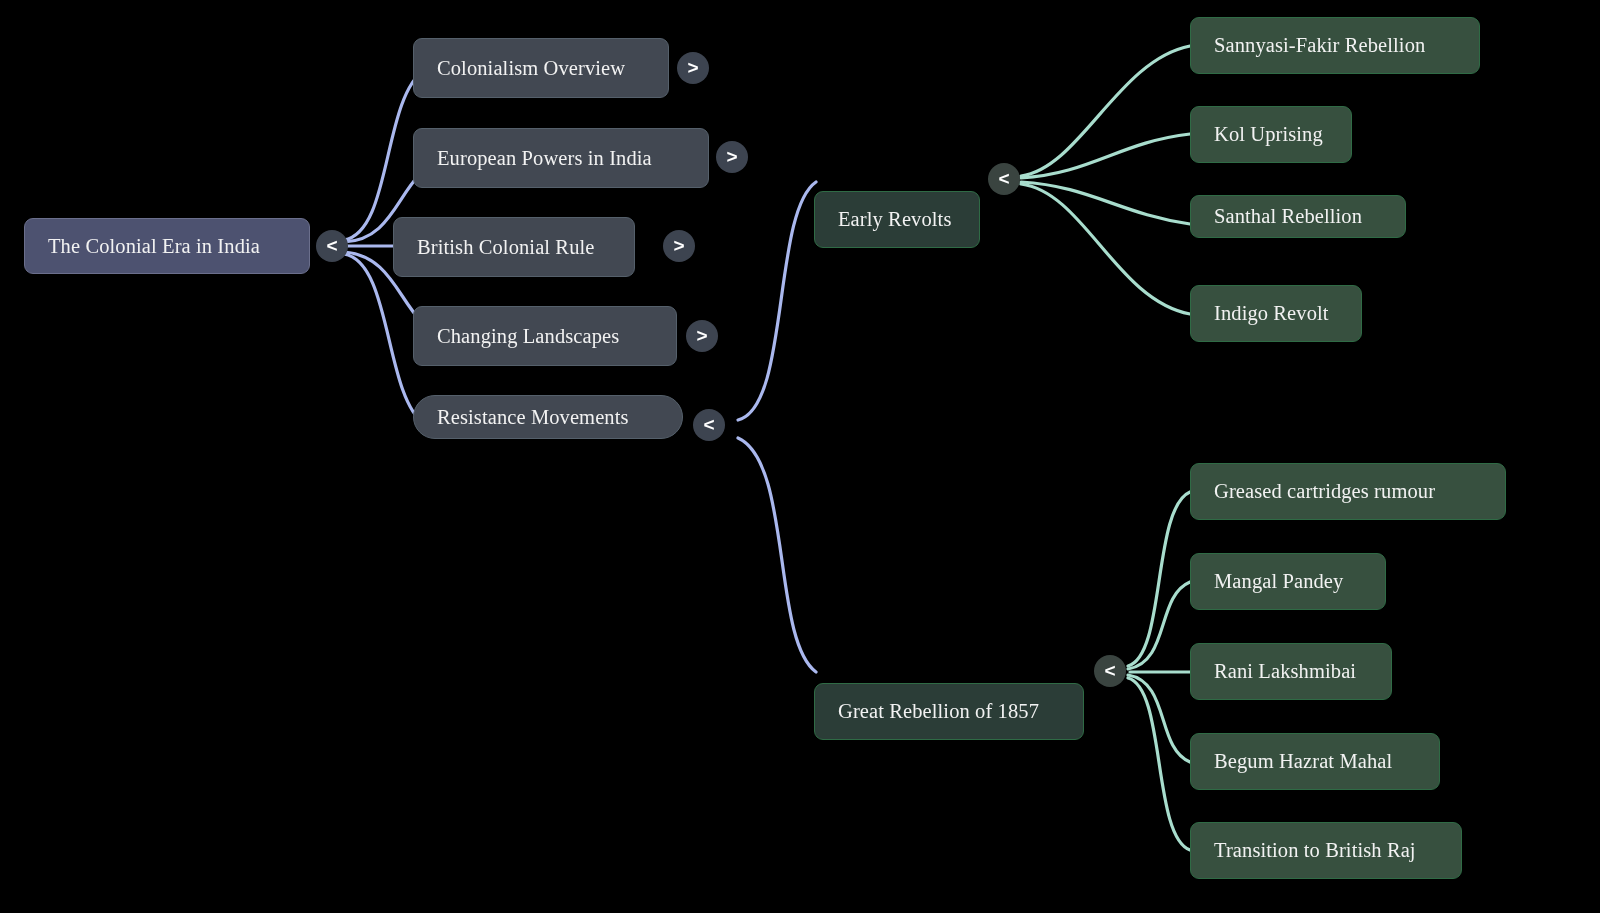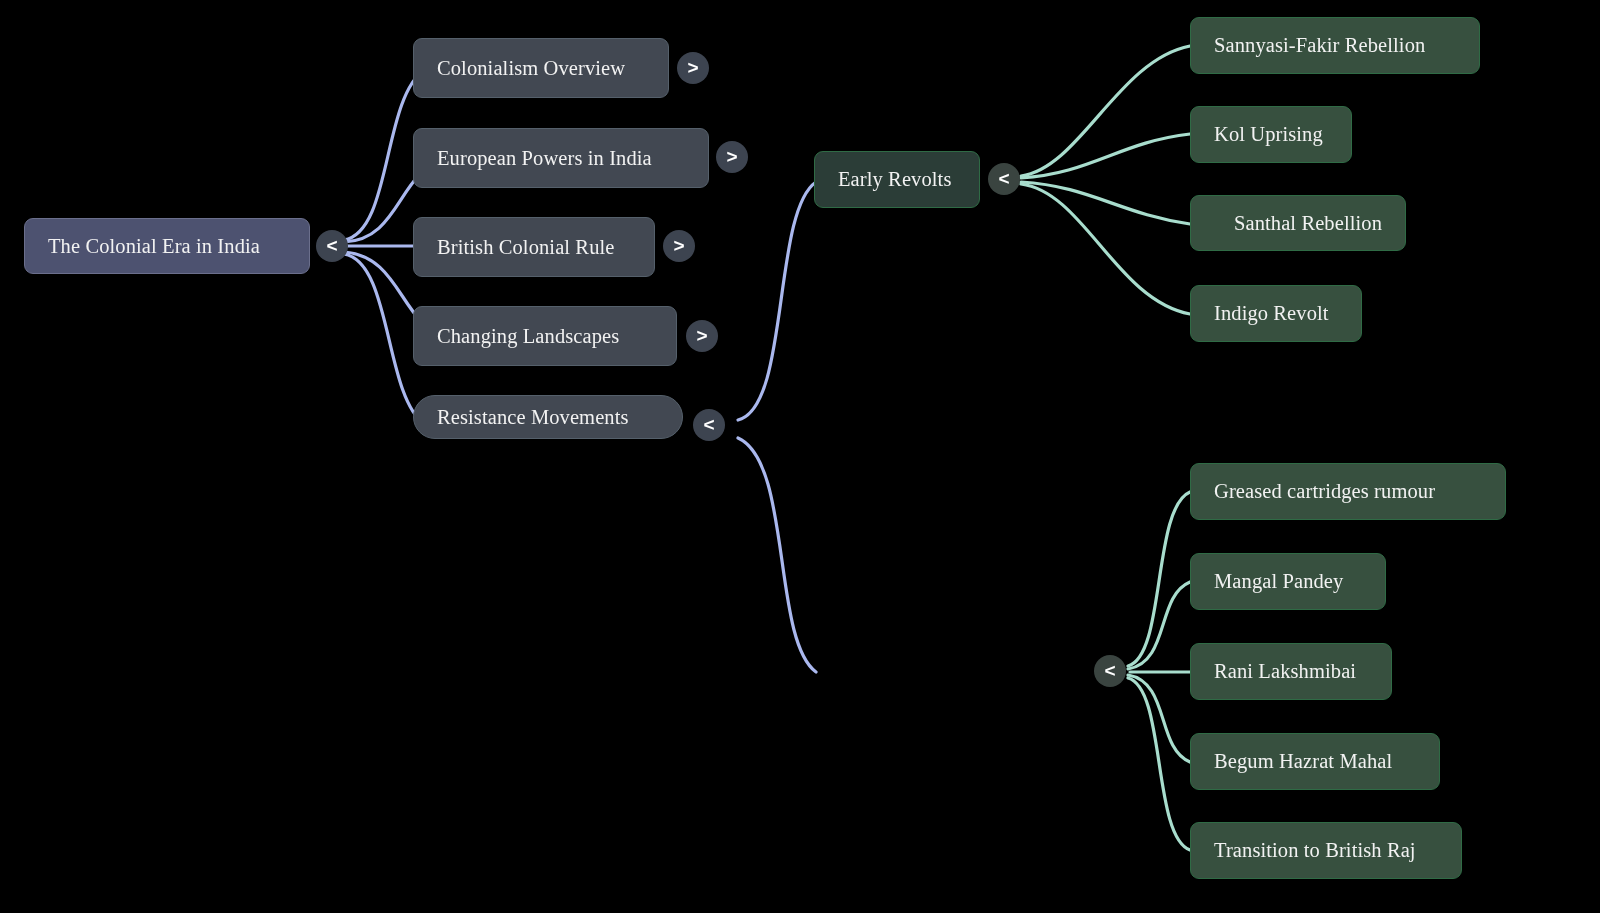--- a/index.html
+++ b/index.html
@@ -46,20 +46,21 @@
     font-size: 20.5px;
   }
   .node.branch {
     background: #424852;
     border: 1px solid #55606b;
     align-items: center;
   }
   .node.green-mid {
     background: #2b3d37;
     border: 1px solid #2f6b45;
+    margin-top: 40px;
   }
   .node.green-leaf {
     background: #37503f;
     border: 1px solid #2f6b45;
   }
   .toggle {
     position: absolute;
     width: 32px;
     height: 32px;
     border-radius: 50%;
@@ -122,21 +123,21 @@
     <span>&gt;</span>
   </div>
 
   <div class="node branch" style="left:413px; top:128px; width:296px; height:60px;">
     <span>European Powers in India</span>
   </div>
   <div class="toggle" style="left:716px; top:141px;">
     <span>&gt;</span>
   </div>
 
-  <div class="node branch" style="left:413px; top:217px; width:242px; height:60px;">
+  <div class="node branch" style="left:393px; top:217px; width:242px; height:60px;">
     <span>British Colonial Rule</span>
   </div>
   <div class="toggle" style="left:663px; top:230px;">
     <span>&gt;</span>
   </div>
 
   <div class="node branch" style="left:413px; top:306px; width:264px; height:60px;">
     <span>Changing Landscapes</span>
   </div>
   <div class="toggle" style="left:686px; top:320px;">
@@ -150,33 +151,36 @@
     <span>&lt;</span>
   </div>
 
   <div class="node green-mid" style="left:814px; top:151px; width:166px; height:57px;">
     <span>Early Revolts</span>
   </div>
   <div class="toggle dark-green" style="left:988px; top:163px;">
     <span>&lt;</span>
   </div>
 
+  <div class="node green-mid" style="left:814px; top:643px; width:270px; height:57px;">
+    <span>Great Rebellion of 1857</span>
+  </div>
   <div class="toggle dark-green" style="left:1094px; top:655px;">
     <span>&lt;</span>
   </div>
 
   <div class="node green-leaf" style="left:1190px; top:17px; width:290px; height:57px;">
     <span>Sannyasi-Fakir Rebellion</span>
   </div>
 
   <div class="node green-leaf" style="left:1190px; top:106px; width:162px; height:57px;">
     <span>Kol Uprising</span>
   </div>
 
-  <div class="node green-leaf" style="left:1190px; top:195px; width:216px; height:56px;justify-content:flex-end;">
+  <div class="node green-leaf" style="left:1190px; top:195px; width:216px; height:43px;">
     <span>Santhal Rebellion</span>
   </div>
 
   <div class="node green-leaf" style="left:1190px; top:285px; width:172px; height:57px;">
     <span>Indigo Revolt</span>
   </div>
 
   <div class="node green-leaf" style="left:1190px; top:463px; width:316px; height:57px;">
     <span>Greased cartridges rumour</span>
   </div>

